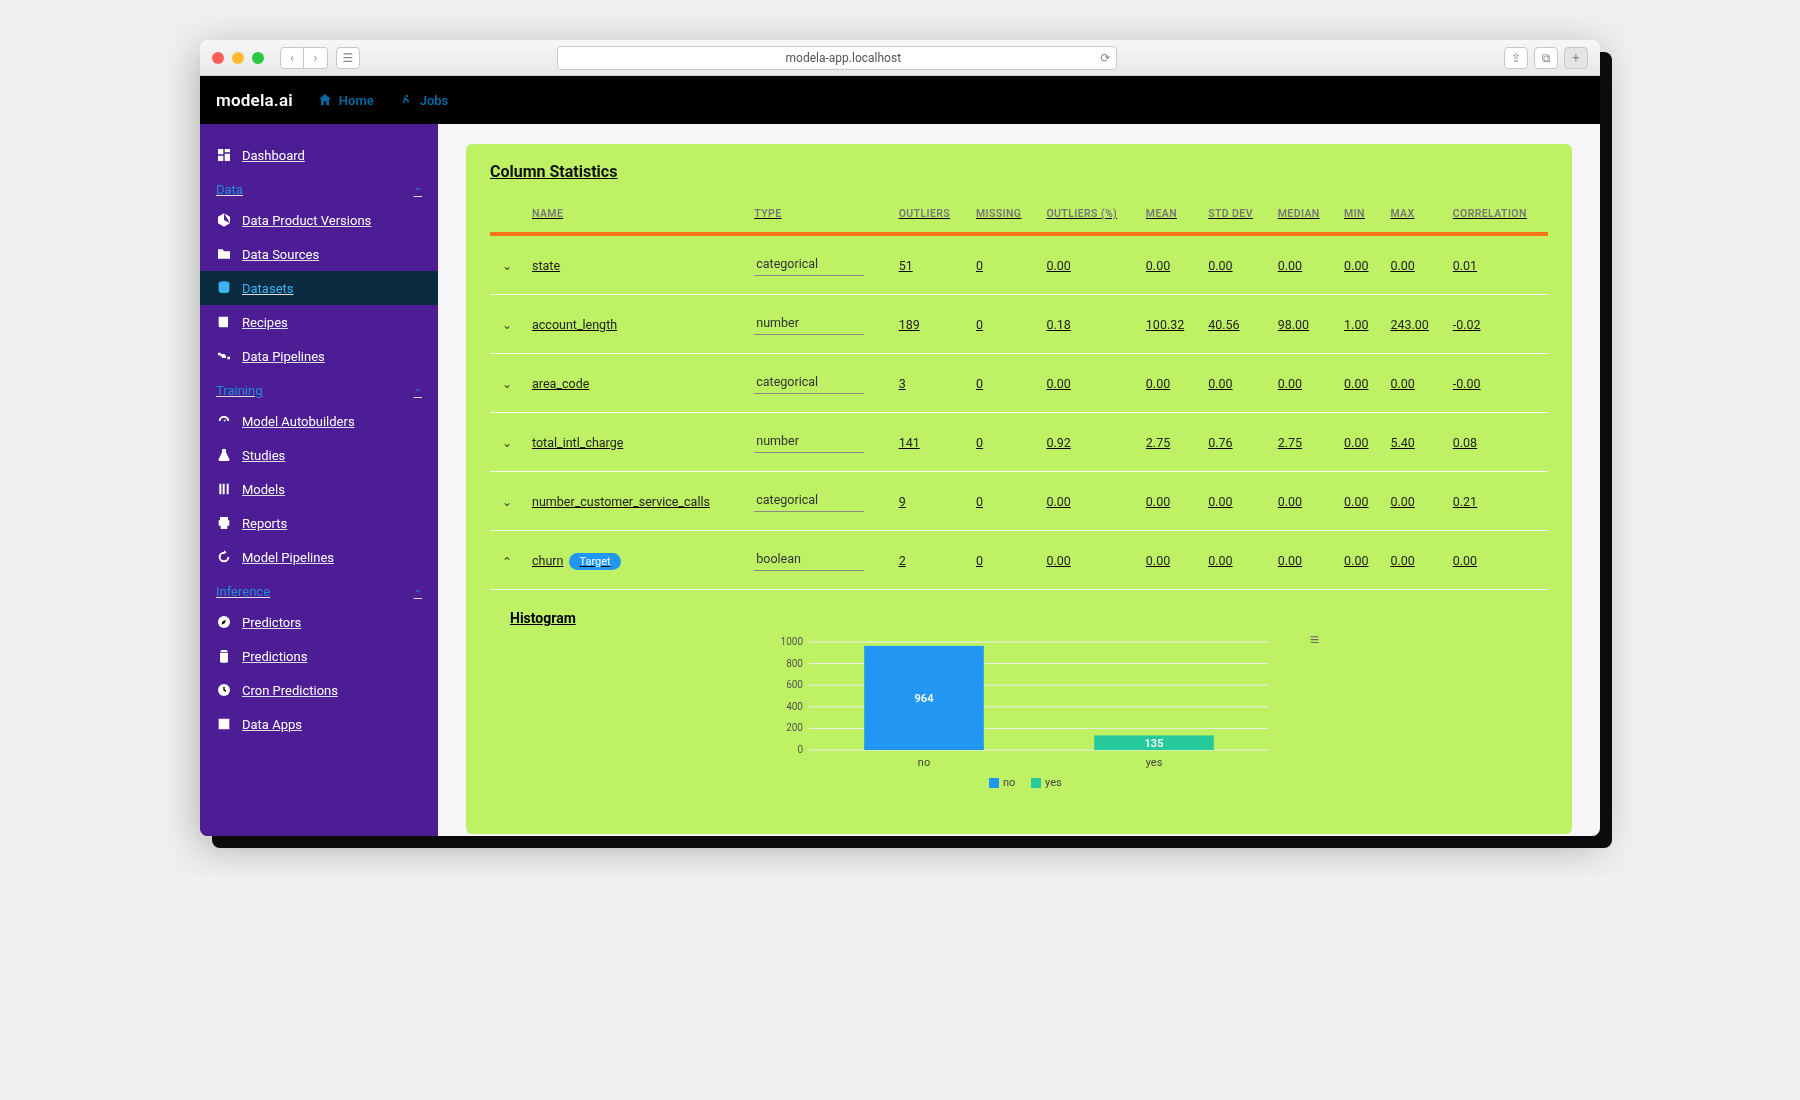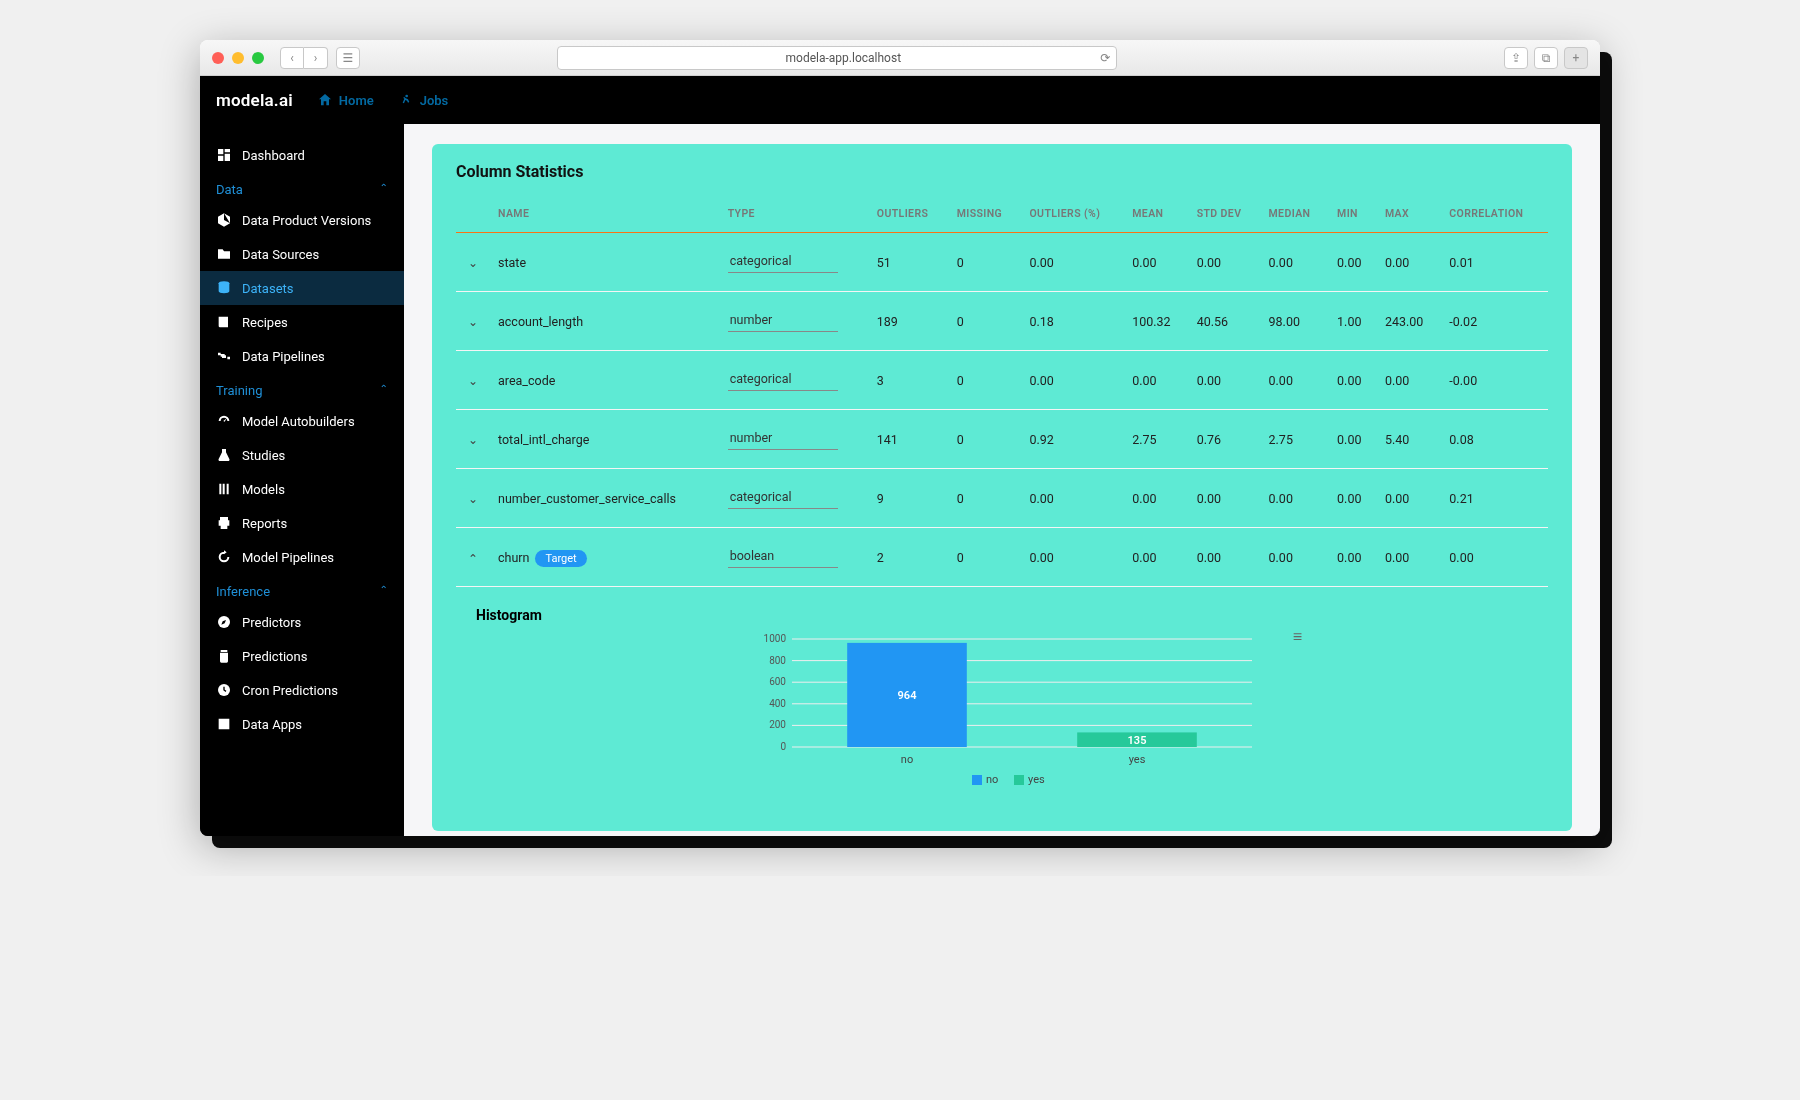--- a/index.html
+++ b/index.html
@@ -16,31 +16,31 @@
 .urlbar { flex: 1; max-width: 560px; height: 24px; background: #fff; border: 1px solid #c8c8c8; border-radius: 4px; margin: 0 auto; display: flex; align-items: center; justify-content: center; font-size: 12px; color: #555; position: relative; padding-left: 12px; }
 .urlbar .reload { position: absolute; right: 6px; color: #888; }
 .tb-right { display:flex; gap:6px; margin-left:auto; }
 .appbar { height: 48px; background: #000; display: flex; align-items: center; padding: 0 16px; gap: 24px; color: #fff; }
 .brand { font-size: 17px; font-weight: 600; letter-spacing: .2px; }
 .project-select { background: #2b2b2b; color: #e6e6e6; border-radius: 20px; padding: 8px 18px; width: 300px; display: flex; justify-content: space-between; align-items: center; font-size: 13px; }
 .project-select .caret { font-size: 10px; color: #aaa; }
 .nav-item { display: flex; align-items: center; gap: 6px; font-size: 13px; color: #0369a1; font-weight: 600; }
 .nav-item .ico { width: 16px; height: 16px; }
 .layout { display: flex; height: 712px; background: #0d1117; }
-.sidebar { width: 204px; background: #000000; color: #ddd; padding: 14px 0; overflow-y: auto; }
+.sidebar { width: 238px; background: #4c1d95; color: #ddd; padding: 14px 0; overflow-y: auto; text-decoration: underline; }
 .side-item { display: flex; align-items: center; gap: 10px; padding: 9px 16px; font-size: 13px; color: #fff; cursor: pointer; }
 .side-item.active { background: #0b2b40; color: #3db3f8; }
 .side-item .ico { width: 16px; height: 16px; flex-shrink: 0; display:flex; align-items:center; justify-content:center; }
-.side-group { padding: 10px 16px 6px; font-size: 13px; color: #1f8fd6; display: flex; justify-content: space-between; align-items: flex-start; }
+.side-group { padding: 10px 16px 6px; font-size: 13px; color: #1f8fd6; display: flex; justify-content: space-between; align-items: flex-end; }
 .side-group .chev { font-size: 10px; color: #1f8fd6; }
 .content { flex: 1; background: #f6f6f8; overflow-y: auto; padding: 20px 28px 30px 28px; position: relative; }
-.content-card { background: #5eead4; border-radius: 6px; padding: 18px 24px 30px; }
+.content-card { background: #bef264; border-radius: 6px; padding: 18px 24px 30px; text-decoration: underline; }
 .section-title { font-size: 16px; font-weight: 700; color: #111; margin-bottom: 14px; }
 table { width: 100%; border-collapse: collapse; font-size: 12px; }
-thead th { text-align: left; color: #777; font-weight: 600; font-size: 10.5px; letter-spacing: .4px; padding: 12px 8px; border-bottom: 1px solid #f97316; }
+thead th { text-align: left; color: #777; font-weight: 600; font-size: 10.5px; letter-spacing: .4px; padding: 12px 8px; border-bottom: 4px solid #f97316; }
 tbody td { padding: 18px 8px; color: #222; border-bottom: 1px solid #f5f5f5; font-size: 12.5px; }
 tbody td:first-child { width: 34px; text-align: center; color: #444; }
 .type-cell { border-bottom: 1px solid #888; padding: 2px 2px 4px; min-width: 110px; display:inline-block; color:#333; }
 .target-pill { background: #2196f3; color: #fff; border-radius: 10px; padding: 2px 10px; font-size: 11px; margin-left: 6px; }
 .chev-icon { display:inline-block; transition: transform .15s; font-size: 12px; }
 .chev-icon.open { transform: rotate(180deg); }
 .histogram-box { margin-top: 8px; padding: 12px 20px 8px; }
 .histogram-title { font-size: 14px; font-weight: 700; margin-bottom: 10px; }
 .chart-wrap { position: relative; width: 520px; height: 160px; margin: 0 auto; }
 .chart-menu { position: absolute; right: -40px; top: -6px; color: #666; font-size: 16px; }

